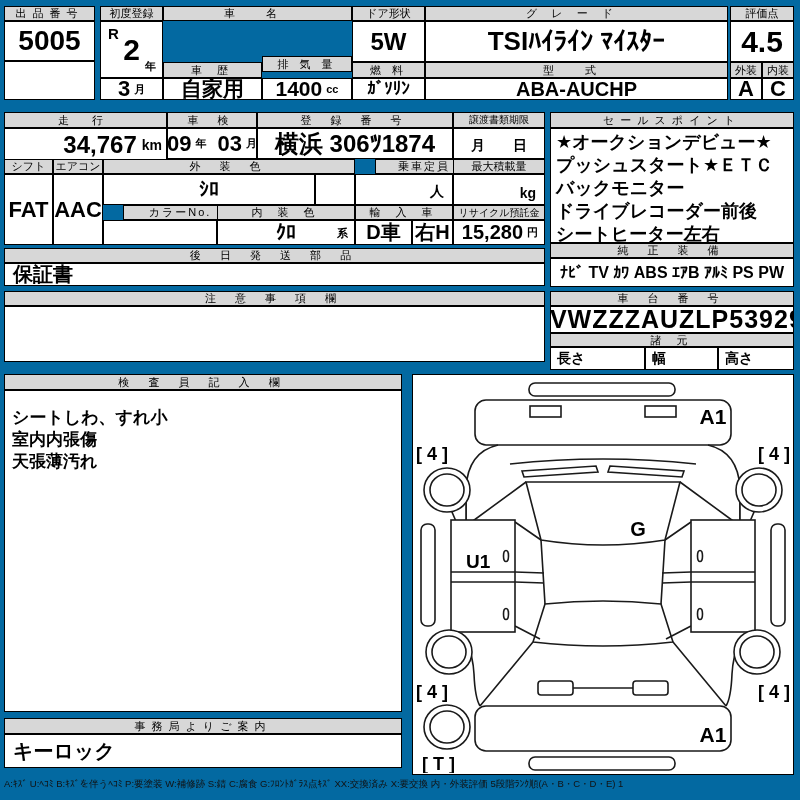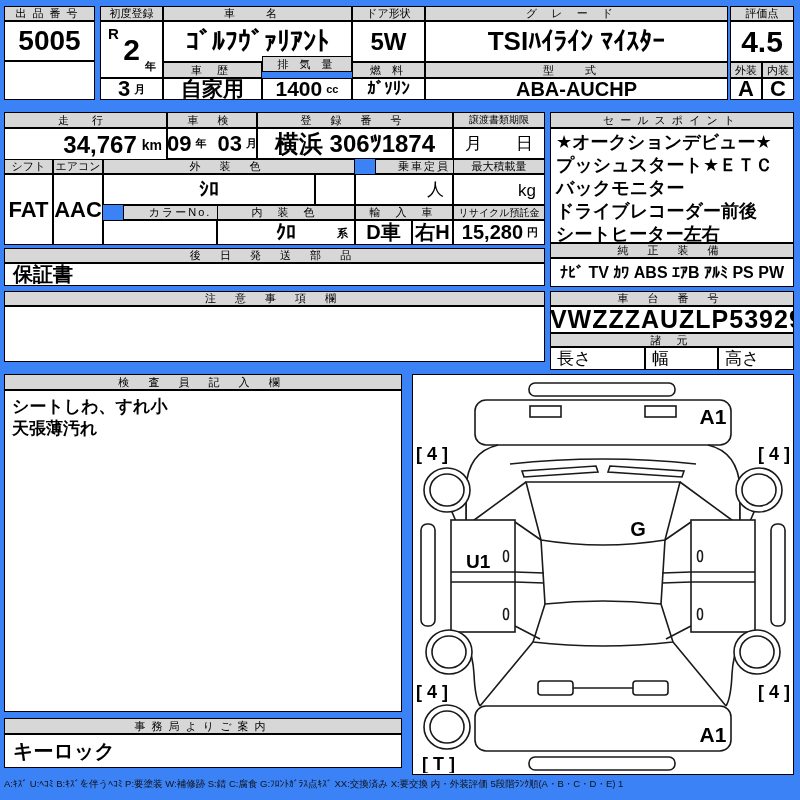--- a/index.html
+++ b/index.html
@@ -1,28 +1,28 @@
 <!DOCTYPE html>
 <html><head>
 <meta charset="utf-8">
 <style>
   html,body{margin:0;padding:0;background:#fff;}
-  .sheet{position:relative;width:800px;height:800px;background:#3b82f6;
+  .sheet{position:relative;width:800px;height:800px;background:#0369a1;
          font-family:"Liberation Sans","DejaVu Sans",sans-serif;color:#000;}
   .c{position:absolute;box-sizing:border-box;border:1.5px solid #000;background:#fff;
      display:flex;align-items:center;justify-content:center;overflow:hidden;white-space:nowrap;}
   .h{background:#d7d7d7;font-size:11px;font-weight:normal;}
   .v{font-weight:bold;}
   .left{justify-content:flex-start;}
   .right{justify-content:flex-end;}
   .bottom{align-items:flex-end;}
   .blk{display:block;}
   .ls2{letter-spacing:2px;margin-left:20px;}.ls4{letter-spacing:4px;}.ls6{letter-spacing:6px;}
   .ls8{letter-spacing:8px;}.ls10{letter-spacing:10px;}.ls14{letter-spacing:14px;}
-  .fs10{font-size:10px;}.fs12{font-size:17px;}.fs17{font-size:17px;}
+  .fs10{font-size:10px;}.fs12{font-size:14px;font-weight:bold;}.fs17{font-size:17px;}
   .fs20{font-size:20px;}.fs21{font-size:21px;}.fs22{font-size:22px;}.fs24{font-size:24px;}
   .fs25{font-size:25px;}.fs26{font-size:26px;}.fs28{font-size:28px;}.fs30{font-size:30px;}
   .unit{font-size:11px;font-weight:bold;margin-left:4px;}
   .unit14{font-size:14px;font-weight:bold;margin-left:5px;}
   .era{position:absolute;left:7px;top:3px;font-size:15px;font-weight:bold;}
   .yearunit{position:absolute;right:6px;bottom:3px;font-size:11px;font-weight:bold;}
   .keiunit{position:absolute;right:6px;bottom:3px;font-size:11px;font-weight:bold;}
   .salesline{font-size:18px;font-weight:bold;line-height:23px;padding-left:5px;}
   .noteline{font-size:17px;font-weight:bold;line-height:22px;padding-left:7px;}
   .legend{position:absolute;left:4px;top:778px;width:792px;font-size:9.5px;color:#111;}
@@ -44,21 +44,20 @@
     <span class="era">R</span>
     <span class="v fs30">2</span>
     <span class="yearunit">年</span>
   </div>
   <div class="c" style="left:100px;top:78px;width:63px;height:22px">
     <span class="v fs22">3</span>
     <span class="unit">月</span>
   </div>
 
   <div class="c h ls14" style="left:163px;top:6px;width:189px;height:15px">車 名</div>
-  <div class="c v fs26" style="left:163px;top:21px;width:189px;height:41px">ｺﾞﾙﾌｳﾞｧﾘｱﾝﾄ</div>
   <div class="c h" style="left:352px;top:6px;width:73px;height:15px">ドア形状</div>
   <div class="c v fs24" style="left:352px;top:21px;width:73px;height:41px">5W</div>
   <div class="c h ls14" style="left:425px;top:6px;width:303px;height:15px">グレード</div>
   <div class="c v fs26" style="left:425px;top:21px;width:303px;height:41px">TSIﾊｲﾗｲﾝ ﾏｲｽﾀｰ</div>
 
   <div class="c h ls6" style="left:163px;top:62px;width:99px;height:16px">車 歴</div>
   <div class="c h ls4" style="left:262px;top:56px;width:90px;height:16px">排 気 量</div>
   <div class="c h ls4" style="left:352px;top:62px;width:73px;height:16px">燃 料</div>
   <div class="c h ls14" style="left:425px;top:62px;width:303px;height:16px">型 式</div>
   <div class="c v fs21" style="left:163px;top:78px;width:99px;height:22px">自家用</div>
@@ -142,22 +141,23 @@
   <div class="c left v fs20" style="left:4px;top:306px;width:541px;height:56px;padding-left:8px"></div>
 
   <div class="c h ls8" style="left:550px;top:291px;width:244px;height:15px">車 台 番 号</div>
   <div class="c v fs25" style="left:550px;top:306px;width:244px;height:27px;letter-spacing:1px">WVWZZZAUZLP539295</div>
   <div class="c h ls6" style="left:550px;top:333px;width:244px;height:14px">諸 元</div>
   <div class="c left fs12" style="left:550px;top:347px;width:95px;height:23px;padding-left:6px">長さ</div>
   <div class="c left fs12" style="left:645px;top:347px;width:73px;height:23px;padding-left:6px">幅</div>
   <div class="c left fs12" style="left:718px;top:347px;width:76px;height:23px;padding-left:6px">高さ</div>
 
   <div class="c h ls8" style="left:4px;top:374px;width:398px;height:16px">検 査 員 記 入 欄</div>
-  <div class="c blk" style="left:4px;top:390px;width:398px;height:322px;padding-top:5px">
+  <div class="c blk" style="left:4px;top:390px;width:398px;height:322px;padding-top:16px">
     <div class="noteline">シートしわ、すれ小</div>
+    <div class="noteline">室内内張傷</div>
     <div class="noteline">天張薄汚れ</div>
   </div>
 
   <div class="c" style="left:412px;top:374px;width:382px;height:401px">
     <svg width="378" height="397" viewBox="0 0 378 397">
 
       <rect class="fl" x="115" y="7" width="146" height="13" rx="6"></rect>
 
       <rect class="fl" x="61" y="24" width="256" height="45" rx="11"></rect>
       <rect class="fl" x="116" y="30" width="31" height="11"></rect>

